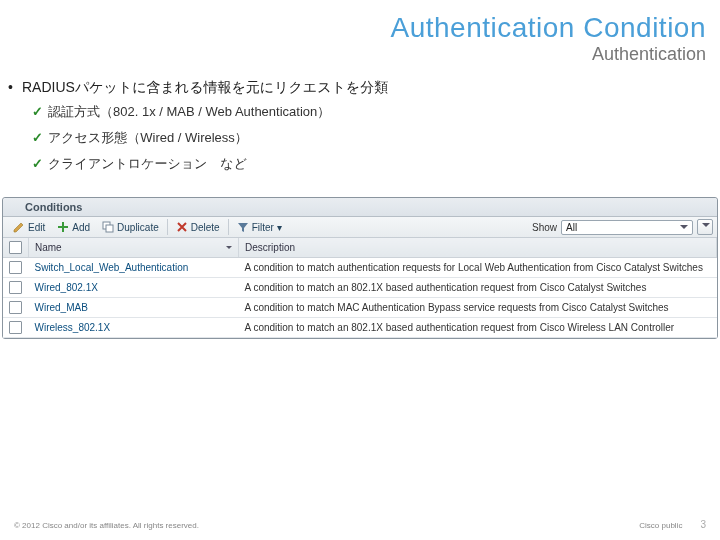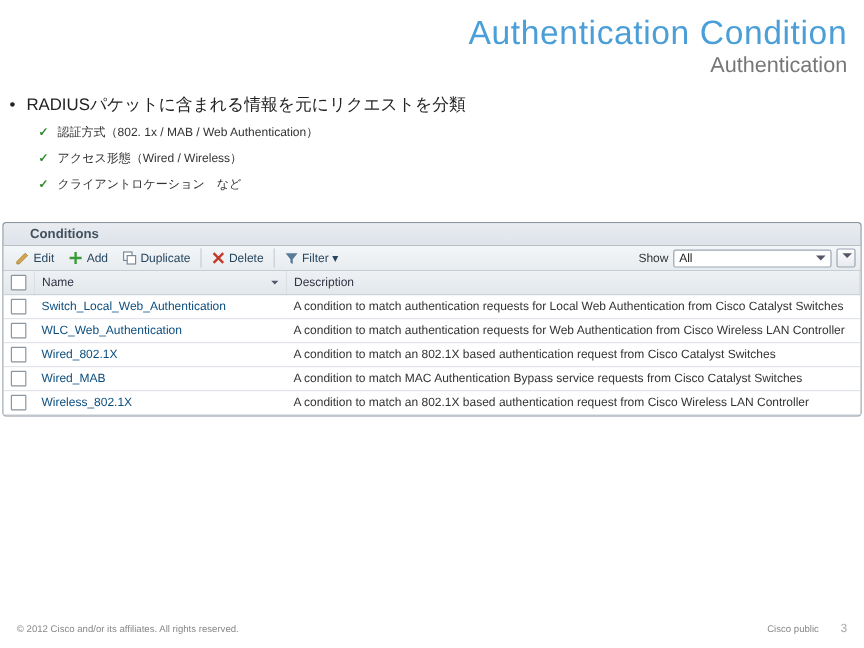--- a/index.html
+++ b/index.html
@@ -32,21 +32,21 @@
     font-size: 14px;
   }
   .bullet-main::before {
     content: "•";
     display: inline-block;
     width: 14px;
     margin-left: -14px;
   }
   .check-line {
     padding: 4px 14px 4px 48px;
-    font-size: 10px;
+    font-size: 13px;
     color: #333;
   }
   .check-line::before {
     content: "✓";
     color: #2a8a2a;
     font-weight: bold;
     display: inline-block;
     width: 16px;
     margin-left: -16px;
   }
@@ -259,25 +259,20 @@
       </tr>
     </thead>
     <tbody>
       <tr>
         <td><span class="cb"></span></td>
         <td class="link">Switch_Local_Web_Authentication</td>
         <td>A condition to match authentication requests for Local Web Authentication from Cisco Catalyst Switches</td>
       </tr>
       <tr>
         <td><span class="cb"></span></td>
-        <td class="link">WLC_Web_Authentication</td>
-        <td>A condition to match authentication requests for Web Authentication from Cisco Wireless LAN Controller</td>
-      </tr>
-      <tr>
-        <td><span class="cb"></span></td>
         <td class="link">Wired_802.1X</td>
         <td>A condition to match an 802.1X based authentication request from Cisco Catalyst Switches</td>
       </tr>
       <tr>
         <td><span class="cb"></span></td>
         <td class="link">Wired_MAB</td>
         <td>A condition to match MAC Authentication Bypass service requests from Cisco Catalyst Switches</td>
       </tr>
       <tr>
         <td><span class="cb"></span></td>

